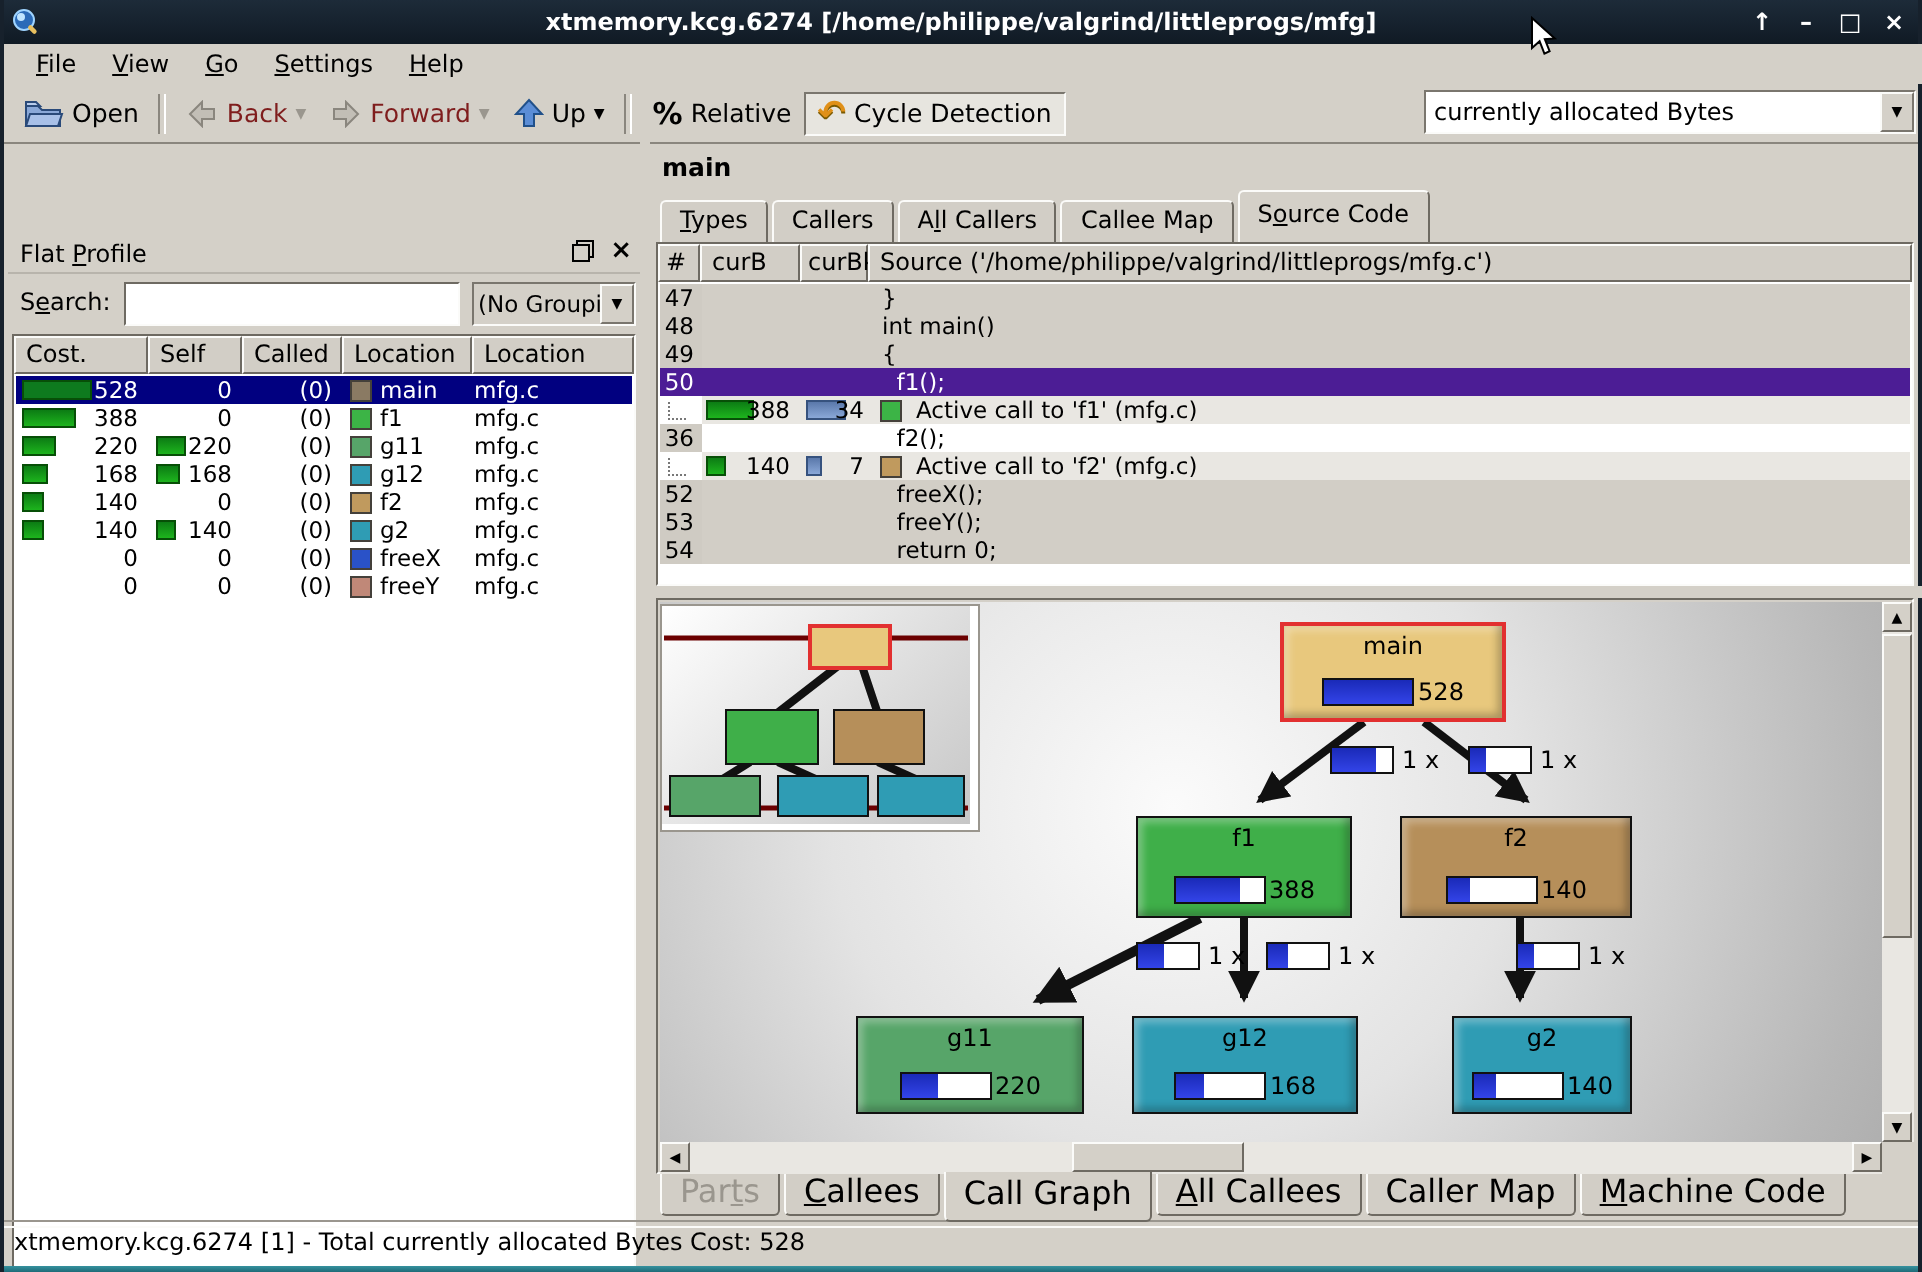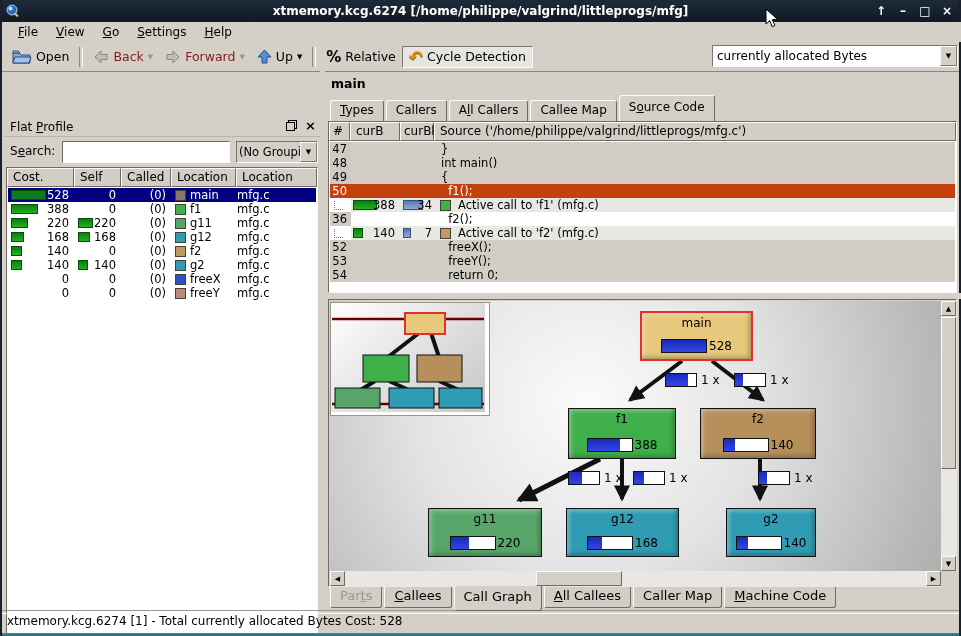--- a/index.html
+++ b/index.html
@@ -84,21 +84,21 @@
   .src-frame{position:absolute;left:326px;top:121px;width:629px;height:172px;background:#fff;box-sizing:border-box;z-index:2;}
   .shead{position:relative;height:19px;}
   .srows{position:absolute;left:1px;top:20px;right:1px;}
   .srow{position:relative;height:14px;line-height:14px;font-size:11.5px;}
   .sc-num{position:absolute;left:0;top:0;width:21px;height:100%;background:#cfcbc3;box-sizing:border-box;padding-right:4px;text-align:right;}
   .sc-rest{position:absolute;left:21px;right:0;top:0;height:100%;}
   .srow.dim .sc-rest{background:#d2cec6;}
   .srow.cost .sc-rest{background:#fff;}
   .srow.call .sc-num{background:#fff;}
   .srow.call .sc-rest{background:#e9e7e2;}
-  .srow.sel .sc-num,.srow.sel .sc-rest{background:#c2410c;color:#fff;}
+  .srow.sel .sc-num,.srow.sel .sc-rest{background:#4c1d95;color:#fff;}
   .sc-code{position:absolute;left:90px;white-space:pre;}
   .sc-curb{position:absolute;left:0;width:50px;height:100%;}
   .sc-curbk{position:absolute;left:50px;width:34px;height:100%;}
   .sc-srctxt{position:absolute;left:84px;right:0;height:100%;}
   .cbar-g{position:absolute;left:2px;top:2px;height:8px;background:linear-gradient(#0c7c14,#1db41d);border:1px solid #074f07;}
   .cbar-b{position:absolute;left:2px;top:2px;height:8px;background:linear-gradient(#5a78aa,#8aa8d8);border:1px solid #36527e;}
   .dotico{position:absolute;left:4px;top:3px;width:8px;height:8px;border-left:1px dotted #777;border-bottom:1px dotted #777;}
   .srcicon{display:inline-block;width:9px;height:9px;border:1px solid #44403a;margin:2px 7px 0 5px;vertical-align:top;}
 
   
@@ -111,21 +111,21 @@
   .nbar-row{position:absolute;bottom:6px;left:0;width:100%;display:flex;align-items:center;justify-content:center;gap:2px;}
   .nbar{width:44px;height:12px;background:#fff;border:1px solid #111;}
   .nbar-fill{height:100%;background:linear-gradient(#1a2ab8,#3344e8);}
   .elabel{position:absolute;display:flex;align-items:center;gap:4px;font-size:12px;}
   .ebar{width:30px;height:12px;background:#fff;border:1px solid #111;}
   .ebar-fill{height:100%;background:linear-gradient(#1a2ab8,#3344e8);}
   .minimap{position:absolute;left:1px;top:2px;width:158px;height:112px;background:linear-gradient(135deg,#ffffff,#c6c6c6);border-right:4px solid #fff;border-bottom:3px solid #fff;box-sizing:border-box;outline:1px solid #9a968e;}
 
   
   .tabs-bottom{position:absolute;left:328px;top:587px;height:24px;display:flex;align-items:flex-start;gap:2px;}
-  .btab{background:#d2cec6;border:1px solid #6e6a62;border-left-color:#fbfbf9;border-top:none;border-radius:0 0 3px 3px;padding:1px 9px 2px 9px;height:17px;line-height:16px;font-size:13px;}
+  .btab{background:#d2cec6;border:1px solid #6e6a62;border-left-color:#fbfbf9;border-top:none;border-radius:0 0 3px 3px;padding:1px 9px 2px 9px;height:17px;line-height:16px;font-size:16px;}
   .btab.active{height:21px;background:#d4d0c8;position:relative;top:-1px;z-index:3;line-height:19px;}
   .btab.disabled{color:#9a968e;}
 
   
   .status-sep{position:absolute;left:0;top:610px;width:100%;height:2px;border-top:1px solid #9a968e;border-bottom:1px solid #fbfbf9;}
   .statusbar{position:absolute;left:0;top:612px;width:100%;height:19px;line-height:19px;padding-left:5px;box-sizing:border-box;font-size:12px;}
   .bottom-edge{position:absolute;left:0;bottom:0;width:100%;height:3px;background:linear-gradient(#35929f,#1f6b78);}
 
   .cursor{position:absolute;left:763px;top:8px;z-index:50;}
 </style>

